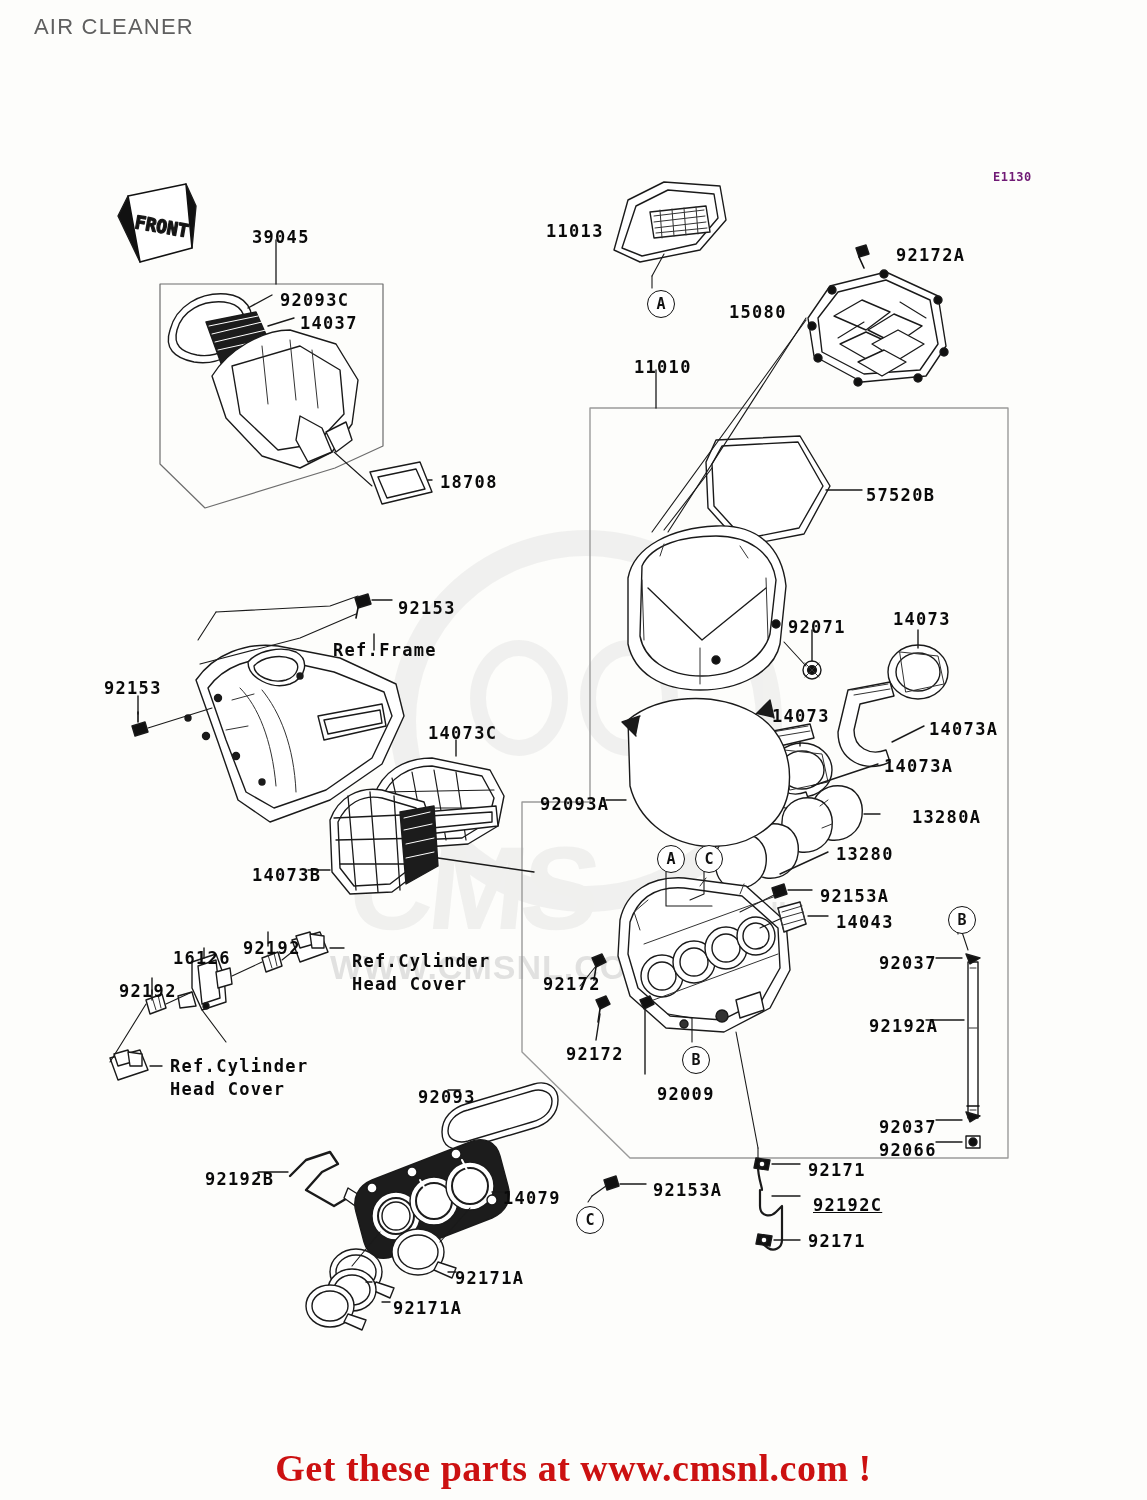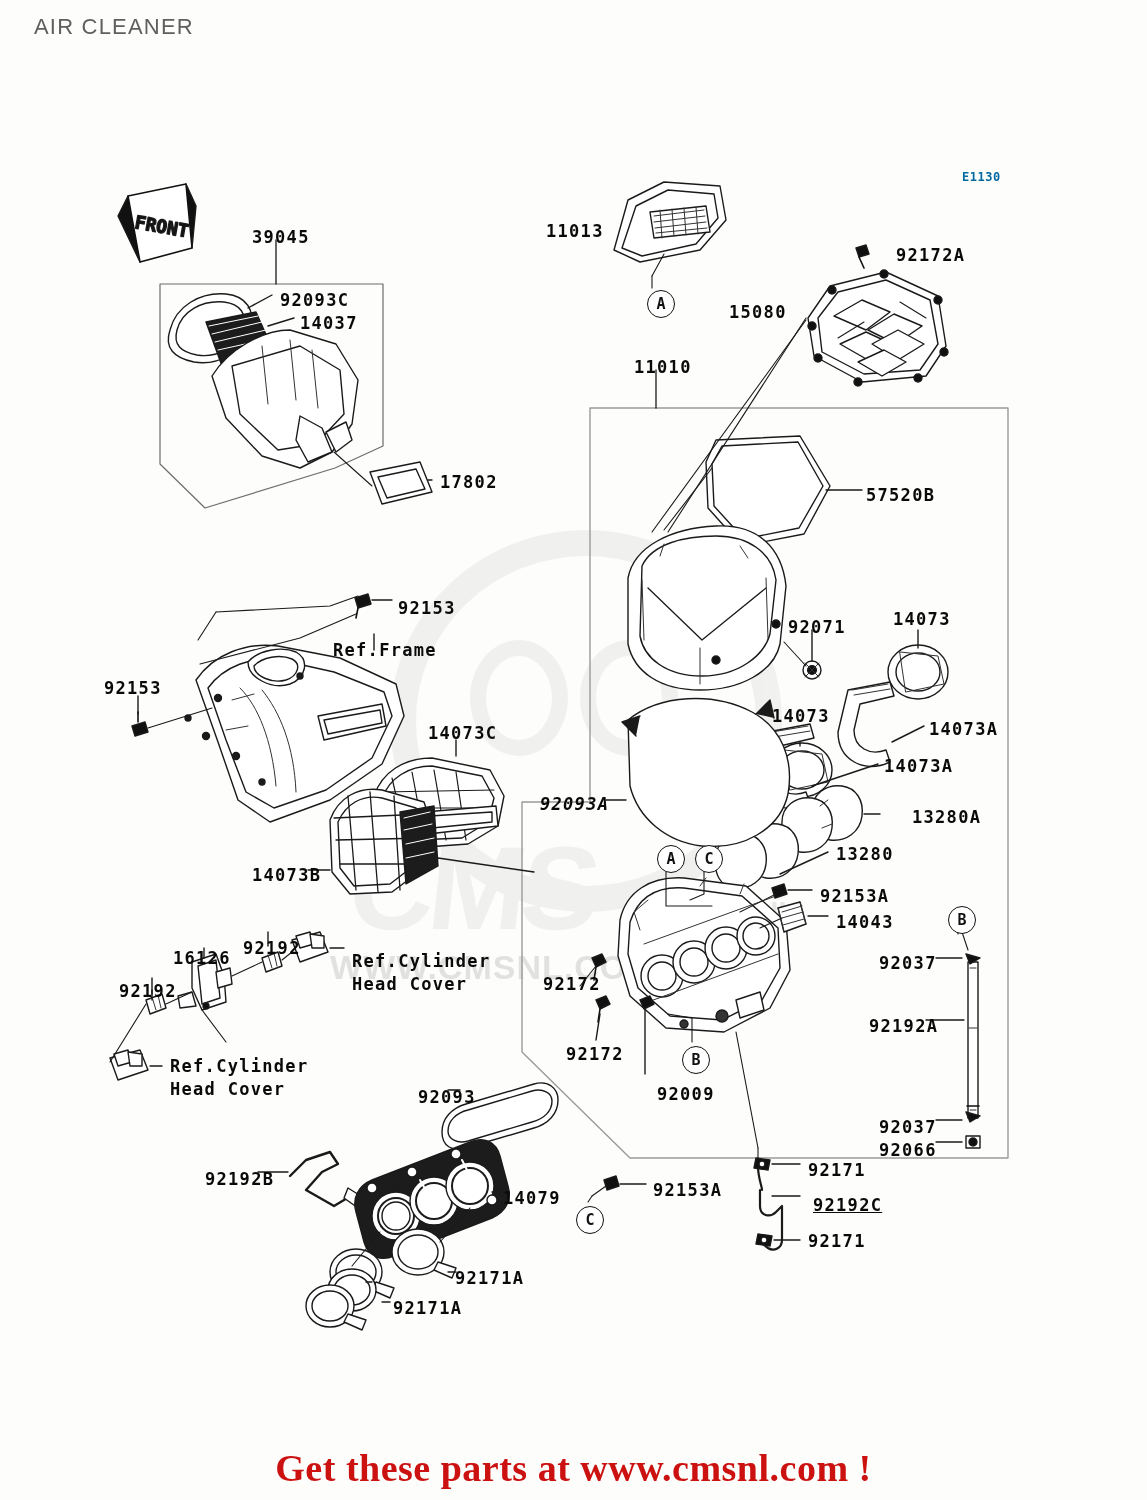--- a/index.html
+++ b/index.html
@@ -2,21 +2,21 @@
 <html><head>
 <meta charset="utf-8">
 <style>
   html,body{margin:0;padding:0;background:#fdfdfb;}
   body{width:1147px;height:1500px;position:relative;overflow:hidden;
        font-family:"DejaVu Sans Mono","Liberation Mono",monospace;}
 
   
   #page-title{position:absolute;left:34px;top:14px;font-family:"Liberation Sans",sans-serif;
      font-size:22px;color:#5f5f5f;letter-spacing:1.2px;}
-  #sheet-code{position:absolute;left:962px;top:170px;font-size:12px;font-weight:bold;color:#0369a1;letter-spacing:.5px;}
+  #sheet-code{position:absolute;left:993px;top:170px;font-size:12px;font-weight:bold;color:#701a75;letter-spacing:.5px;}
 
   
   #watermark{position:absolute;left:330px;top:520px;width:520px;height:470px;
      opacity:.085;pointer-events:none;}
   #watermark .wm-text{position:absolute;left:20px;top:300px;font-size:118px;font-weight:bold;
      color:#6f6f6f;letter-spacing:-6px;font-family:"Liberation Sans",sans-serif;
      transform:skewX(-6deg);}
   #watermark .wm-face{position:absolute;left:60px;top:10px;width:340px;height:330px;
      border-radius:50%;border:26px solid #777;}
   #watermark .wm-eye{position:absolute;width:66px;height:84px;border-radius:50%;
@@ -498,38 +498,38 @@
 
     <path d="M652 532 L806 320" stroke="#1a1a1a" stroke-width="1.1"></path>
 
   </g>
 </svg>
 
 <div id="callout-layer">
     <div class="lbl" style="left: 252px; top: 226px;">39045</div>
     <div class="lbl" style="left: 280px; top: 289px; text-align: right;">92093C</div>
     <div class="lbl" style="left: 300px; top: 312px;">14037</div>
-    <div class="lbl" style="left: 440px; top: 471px;">17802</div>
+    <div class="lbl" style="left: 440px; top: 471px;">18708</div>
     <div class="lbl" style="left: 546px; top: 211px; margin-top: 9px;">11013</div>
     <div class="lbl" style="left: 896px; top: 244px;">92172A</div>
     <div class="lbl" style="left: 729px; top: 301px;">15080</div>
     <div class="lbl" style="left: 634px; top: 356px;">11010</div>
     <div class="lbl" style="left: 866px; top: 484px;">57520B</div>
     <div class="lbl" style="left: 398px; top: 597px;">92153</div>
     <div class="lbl" style="left: 104px; top: 677px;">92153</div>
     <div class="lbl" style="left: 333px; top: 639px;">Ref.Frame</div>
     <div class="lbl" style="left: 788px; top: 616px;">92071</div>
     <div class="lbl" style="left: 893px; top: 608px;">14073</div>
     <div class="lbl" style="left: 772px; top: 705px;">14073</div>
     <div class="lbl" style="left: 929px; top: 718px;">14073A</div>
     <div class="lbl" style="left: 884px; top: 755px;">14073A</div>
     <div class="lbl" style="left: 886px; top: 806px; margin-left: 26px;">13280A</div>
     <div class="lbl" style="left: 836px; top: 843px;">13280</div>
     <div class="lbl" style="left: 428px; top: 722px;">14073C</div>
-    <div class="lbl" style="left: 540px; top: 793px; font-style: italic;">92093A</div>
+    <div class="lbl" style="left: 540px; top: 793px;">92093A</div>
     <div class="lbl" style="left: 252px; top: 864px;">14073B</div>
     <div class="lbl" style="left: 173px; top: 947px;">16126</div>
     <div class="lbl" style="left: 243px; top: 937px;">92192</div>
     <div class="lbl" style="left: 119px; top: 980px;">92192</div>
     <div class="lbl" style="left: 352px; top: 950px;">Ref.Cylinder
 Head Cover</div>
     <div class="lbl" style="left: 170px; top: 1055px;">Ref.Cylinder
 Head Cover</div>
     <div class="lbl" style="left: 820px; top: 885px;">92153A</div>
     <div class="lbl" style="left: 836px; top: 911px;">14043</div>

